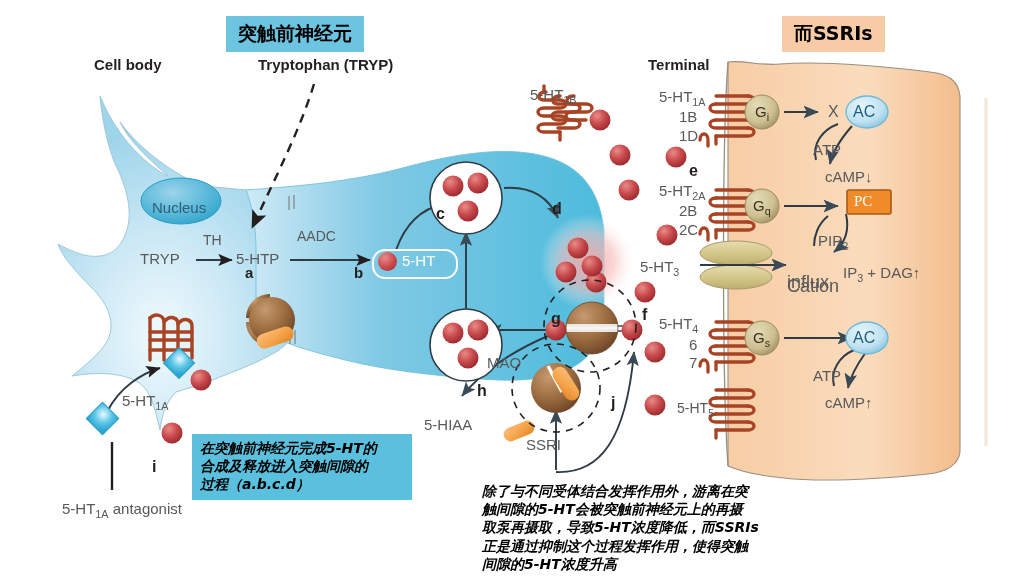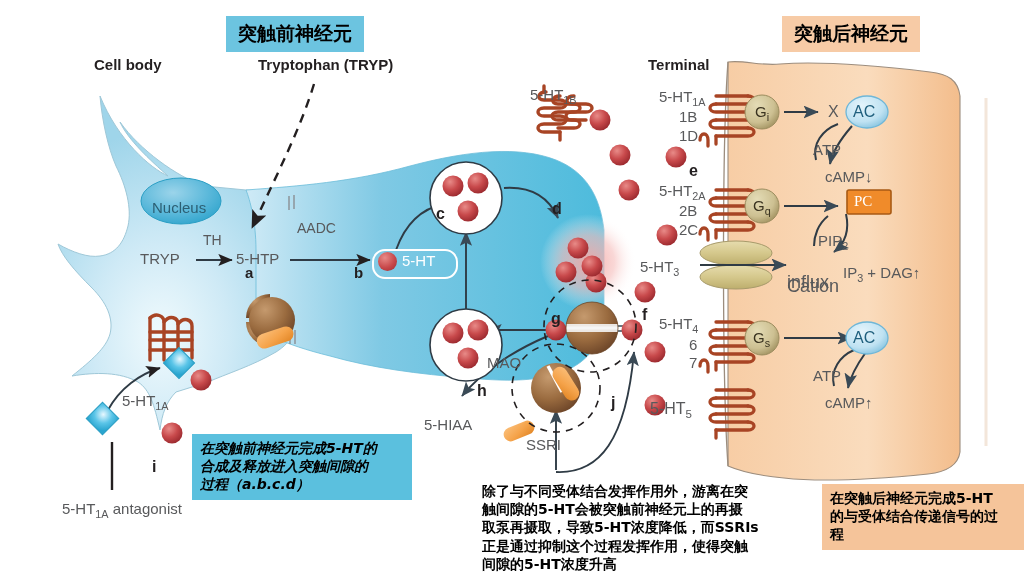--- a/index.html
+++ b/index.html
@@ -345,32 +345,32 @@
       <ellipse cx="867" cy="112" rx="21" ry="16" fill="url(#acg)" stroke="#6fb7d8" stroke-width="1.3"></ellipse>
     </g>
     <g>
       <ellipse cx="867" cy="338" rx="21" ry="16" fill="url(#acg)" stroke="#6fb7d8" stroke-width="1.3"></ellipse>
     </g>
 
     <rect x="847" y="190" width="44" height="24" rx="2" fill="#f08b2a" stroke="#a85a14" stroke-width="1.6"></rect>
   </svg>
 
   <div class="hdr blue" style="left:226px;top:16px;padding:5px 12px;font-size:19px;">突触前神经元</div>
-  <div class="hdr peach" style="left:782px;top:16px;padding:5px 12px;font-size:19px;">突触后神经元</div>
+  <div class="hdr peach" style="left:782px;top:16px;padding:5px 12px;font-size:19px;">而SSRIs</div>
 
   <div class="lbl dark" style="left:58px;top:56px;font-size:15px;">Cell body</div>
   <div class="lbl dark" style="left:222px;top:56px;font-size:15px;">Tryptophan (TRYP)</div>
   <div class="lbl dark" style="left:612px;top:56px;font-size:15px;">Terminal</div>
   <div class="lbl" style="left:152px;top:191px;font-size:15px;color:#2c5f73;margin-top:8px;">Nucleus</div>
 
   <div class="lbl" style="left:140px;top:250px;font-size:15px;">TRYP</div>
   <div class="lbl" style="left:203px;top:232px;font-size:14px;">TH</div>
   <div class="lbl dark" style="left:209px;top:264px;font-size:15px;">a</div>
   <div class="lbl" style="left:236px;top:250px;font-size:15px;">5-HTP</div>
-  <div class="lbl" style="left:297px;top:220px;font-size:14px;">AADC</div>
+  <div class="lbl" style="left:297px;top:228px;font-size:14px;">AADC</div>
   <div class="lbl dark" style="left:318px;top:264px;font-size:15px;">b</div>
 
   <div style="position:absolute;left:372px;top:249px;width:82px;height:26px;
               border:2px solid #ffffff;border-radius:13px;"></div>
   <div style="position:absolute;left:378px;top:252px;width:19px;height:19px;border-radius:50%;
               background:radial-gradient(circle at 36% 30%,#e88b88 0%,#c8494b 55%,#9d2b30 100%);"></div>
   <div class="lbl" style="left:402px;top:252px;font-size:15px;color:#ffffff;">5-HT</div>
 
   <div class="lbl dark" style="left:400px;top:205px;font-size:16px;">c</div>
   <div class="lbl dark" style="left:516px;top:200px;font-size:16px;">d</div>
@@ -412,21 +412,21 @@
   </div>
   <div class="lbl" style="left:787px;top:252px;font-size:18px;margin-top:24px;">Cation</div>
   <div class="lbl" style="left:787px;top:272px;font-size:18px;">influx</div>
 
   <div class="lbl" style="left:659px;top:315px;font-size:15px;">
     <span>5-HT</span><span class="sub">4</span>
   </div>
   <div class="lbl" style="left:689px;top:336px;font-size:15px;">6</div>
   <div class="lbl" style="left:689px;top:354px;font-size:15px;">7</div>
 
-  <div class="lbl" style="left:650px;top:400px;font-size:16px;">
+  <div class="lbl" style="left:677px;top:400px;font-size:14px;">
     <span>5-HT</span><span class="sub">5</span>
   </div>
 
   <div class="lbl" style="left:755px;top:103px;font-size:15px;color:#3a3320;">
     <span>G</span><span class="sub">i</span>
   </div>
   <div class="lbl" style="left:753px;top:197px;font-size:15px;color:#3a3320;">
     <span>G</span><span class="sub">q</span>
   </div>
   <div class="lbl" style="left:753px;top:329px;font-size:15px;color:#3a3320;">
@@ -448,24 +448,20 @@
 
   <div class="lbl" style="left:853px;top:329px;font-size:16px;color:#1f5f7d;">AC</div>
   <div class="lbl" style="left:813px;top:367px;font-size:15px;">ATP</div>
   <div class="lbl" style="left:825px;top:394px;font-size:15px;">cAMP↑</div>
 
   <div class="cnbox blue" style="left:192px;top:434px;width:204px;padding:6px 8px;font-size:14px;
               white-space:pre-line;">在突触前神经元完成5-HT的
 合成及释放进入突触间隙的
 过程（a.b.c.d）</div>
 
-  <div class="cnplain" style="left:482px;top:482px;width:320px;font-size:14px;white-space:pre-line;">除了与不同受体结合发挥作用外，游离在突
+  <div class="cnplain" style="left:482px;top:482px;width:320px;font-size:14px;white-space:pre-line;font-style:italic;">除了与不同受体结合发挥作用外，游离在突
 触间隙的5-HT会被突触前神经元上的再摄
 取泵再摄取，导致5-HT浓度降低，而SSRIs
 正是通过抑制这个过程发挥作用，使得突触
 间隙的5-HT浓度升高</div>
 
-  <div class="cnbox peach" style="left:822px;top:484px;width:186px;padding:6px 8px;font-size:14px;
-              white-space:pre-line;">在突触后神经元完成5-HT
-的与受体结合传递信号的过
-程</div>
 
 </div>
 
 </body></html>

